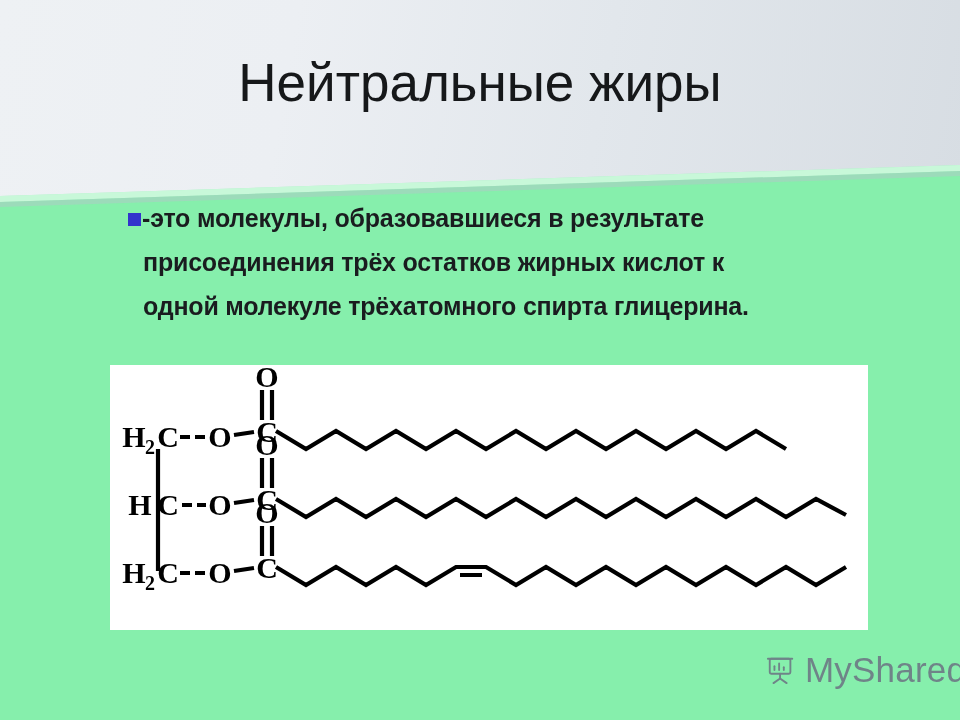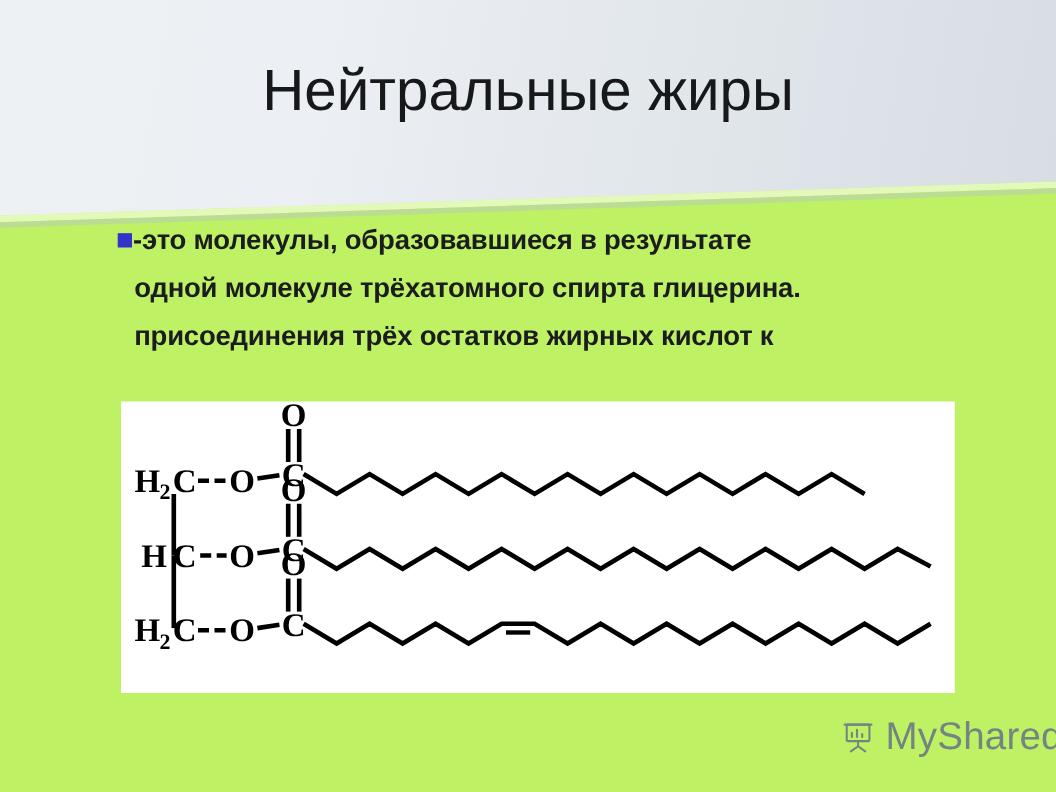--- a/index.html
+++ b/index.html
@@ -10,21 +10,21 @@
     width: 960px;
     height: 720px;
     overflow: hidden;
     font-family: "Liberation Sans", sans-serif;
   }
 
   #slide {
     position: relative;
     width: 960px;
     height: 720px;
-    background: #bef264;
+    background: #86efac;
     overflow: hidden;
   }
 
   
   .bg-upper {
     position: absolute;
     left: 0; top: 0;
     width: 960px; height: 210px;
     background: linear-gradient(100deg, #eef1f4 0%, #eceff3 30%, #e2e7ec 62%, #d7dde3 100%);
     clip-path: polygon(0 0, 960px 0, 960px 165px, 0 196px);
@@ -56,21 +56,21 @@
     line-height: 62px;
     letter-spacing: 0px;
     color: #16181a;
     font-weight: normal;
     white-space: nowrap;
   }
 
   
   .body-block {
     position: absolute;
-    left: 107px;
+    left: 128px;
     top: 196px;
     width: 790px;
   }
   .body-line {
     position: relative;
     font-size: 25px;
     line-height: 44px;
     font-weight: bold;
     color: #1a1c1f;
     white-space: nowrap;
@@ -135,24 +135,24 @@
   <div class="bg-upper-edge"></div>
   <div class="bg-shadow-band"></div>
 
   <div class="title">Нейтральные жиры</div>
 
   <div class="body-block">
     <div class="body-line first">
       <span class="bullet-square"></span><span>-это молекулы, образовавшиеся в результате</span>
     </div>
     <div class="body-line indent">
-      <span>одной молекуле трёхатомного спирта глицерина.</span>
+      <span>присоединения трёх остатков жирных кислот к</span>
     </div>
     <div class="body-line indent">
-      <span>присоединения трёх остатков жирных кислот к</span>
+      <span>одной молекуле трёхатомного спирта глицерина.</span>
     </div>
   </div>
 
   <div class="figure-panel">
     <svg width="758" height="265" viewBox="0 0 758 265">
       <g fill="none" stroke="#000000" stroke-width="4.2" stroke-linecap="butt" stroke-linejoin="miter">
 
         <line x1="48" y1="84" x2="48" y2="140"></line>
         <line x1="48" y1="140" x2="48" y2="206"></line>
 

